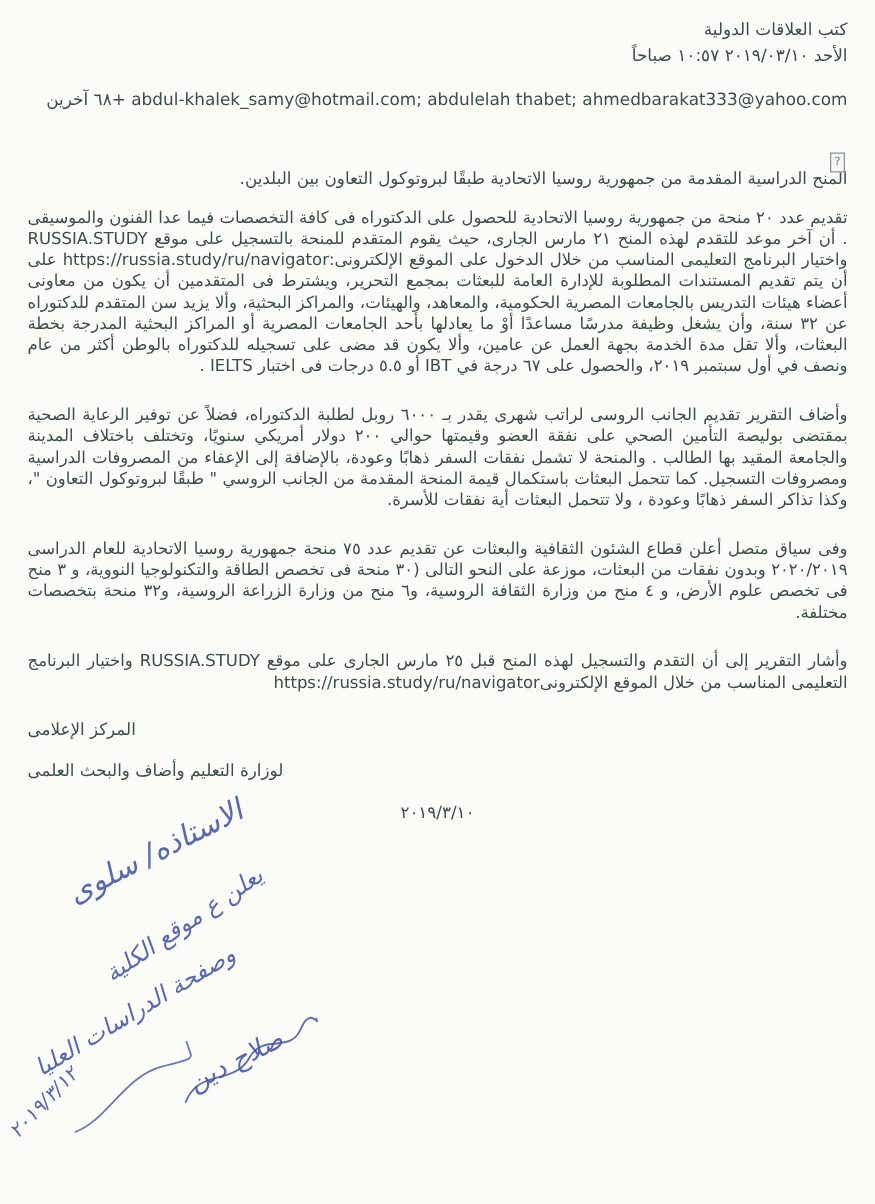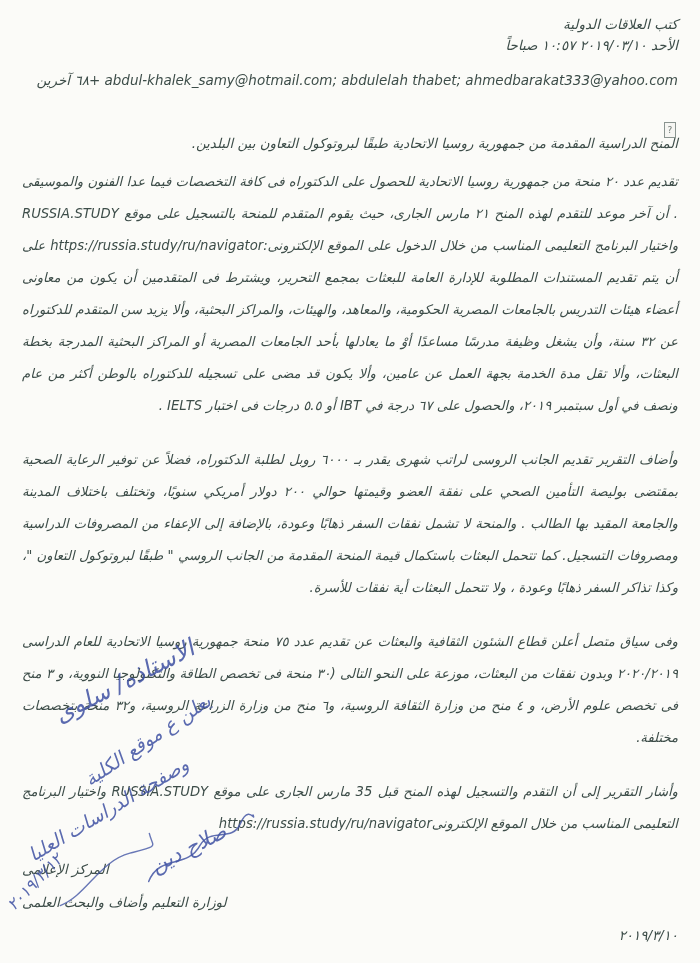--- a/index.html
+++ b/index.html
@@ -8,21 +8,21 @@
     background: #fbfbf8;
     overflow: hidden;
     position: relative;
     font-family: "DejaVu Sans", sans-serif;
   }
   .page {
     position: absolute; inset: 0;
     direction: rtl;
     color: #3d4d49;
   }
-  .content { padding: 12px 22px 0 22px; font-style: italic; }
+  .content { padding: 12px 22px 0 22px; }
 
   .hdr { text-align: right; font-size: 13.5px; line-height: 19px; }
   .hdr1 { margin-top: 3px; }
   .hdr2 { margin-top: 2px; }
   .hdr3 { margin-top: 16px; text-align: right; }
 
   .imgbox {
     position: absolute; top: 122px; right: 24px;
     width: 10px; height: 14px;
     border: 1px solid #8a9490;
@@ -32,25 +32,25 @@
   }
 
   .subject {
     margin: 43px 0 11px;
     font-size: 13.4px; line-height: 22px;
   }
   .para {
     margin: 0 0 22px;
     text-align: justify;
     font-size: 13.2px;
-    line-height: 32px;
+    line-height: 17px;
   }
   .footer-line { text-align: left; font-size: 13.4px; margin: 0 0 18px; }
   .footer-first { margin-top: 2px; }
-  .footer-date { text-align: right; font-size: 13.4px; margin: 0; }
+  .footer-date { text-align: center; font-size: 13.4px; margin: 16px; }
 
   
   .handwriting { position: absolute; left: 0; top: 640px; width: 340px; height: 320px; pointer-events: none; }
   .hw {
     position: absolute;
     direction: rtl;
     color: #4456a5;
     font-style: italic;
     white-space: nowrap;
     transform-origin: left center;
@@ -74,21 +74,21 @@
 
     <div class="hdr hdr1">كتب العلاقات الدولية</div>
     <div class="hdr hdr2">الأحد ٢٠١٩/٠٣/١٠ ١٠:٥٧ صباحاً</div>
     <div class="hdr hdr3">abdul-khalek_samy@hotmail.com; abdulelah thabet; ahmedbarakat333@yahoo.com +٦٨ آخرين</div>
 
     <div class="subject">المنح الدراسية المقدمة من جمهورية روسيا الاتحادية طبقًا لبروتوكول التعاون بين البلدين.</div>
 
     <p class="para">تقديم عدد ٢٠ منحة من جمهورية روسيا الاتحادية للحصول على الدكتوراه فى كافة التخصصات فيما عدا الفنون والموسيقى . أن آخر موعد للتقدم لهذه المنح ٢١ مارس الجارى، حيث يقوم المتقدم للمنحة بالتسجيل على موقع RUSSIA.STUDY واختيار البرنامج التعليمى المناسب من خلال الدخول على الموقع الإلكترونى:https://russia.study/ru/navigator على أن يتم تقديم المستندات المطلوبة للإدارة العامة للبعثات بمجمع التحرير، ويشترط فى المتقدمين أن يكون من معاونى أعضاء هيئات التدريس بالجامعات المصرية الحكومية، والمعاهد، والهيئات، والمراكز البحثية، وألا يزيد سن المتقدم للدكتوراه عن ٣٢ سنة، وأن يشغل وظيفة مدرسًا مساعدًا أوْ ما يعادلها بأحد الجامعات المصرية أو المراكز البحثية المدرجة بخطة البعثات، وألا تقل مدة الخدمة بجهة العمل عن عامين، وألا يكون قد مضى على تسجيله للدكتوراه بالوطن أكثر من عام ونصف في أول سبتمبر ٢٠١٩، والحصول على ٦٧ درجة في IBT أو ٥.٥ درجات فى اختبار IELTS .</p>
     <p class="para">وأضاف التقرير تقديم الجانب الروسى لراتب شهرى يقدر بـ ٦٠٠٠ روبل لطلبة الدكتوراه، فضلاً عن توفير الرعاية الصحية بمقتضى بوليصة التأمين الصحي على نفقة العضو وقيمتها حوالي ٢٠٠ دولار أمريكي سنويًا، وتختلف باختلاف المدينة والجامعة المقيد بها الطالب . والمنحة لا تشمل نفقات السفر ذهابًا وعودة، بالإضافة إلى الإعفاء من المصروفات الدراسية ومصروفات التسجيل. كما تتحمل البعثات باستكمال قيمة المنحة المقدمة من الجانب الروسي " طبقًا لبروتوكول التعاون "، وكذا تذاكر السفر ذهابًا وعودة ، ولا تتحمل البعثات أية نفقات للأسرة.</p>
     <p class="para">وفى سياق متصل أعلن قطاع الشئون الثقافية والبعثات عن تقديم عدد ٧٥ منحة جمهورية روسيا الاتحادية للعام الدراسى ٢٠٢٠/٢٠١٩ وبدون نفقات من البعثات، موزعة على النحو التالى (٣٠ منحة فى تخصص الطاقة والتكنولوجيا النووية، و ٣ منح فى تخصص علوم الأرض، و ٤ منح من وزارة الثقافة الروسية، و٦ منح من وزارة الزراعة الروسية، و٣٢ منحة بتخصصات مختلفة.</p>
-    <p class="para">وأشار التقرير إلى أن التقدم والتسجيل لهذه المنح قبل 35 مارس الجارى على موقع RUSSIA.STUDY واختيار البرنامج التعليمى المناسب من خلال الموقع الإلكترونىhttps://russia.study/ru/navigator</p>
+    <p class="para">وأشار التقرير إلى أن التقدم والتسجيل لهذه المنح قبل ٢٥ مارس الجارى على موقع RUSSIA.STUDY واختيار البرنامج التعليمى المناسب من خلال الموقع الإلكترونىhttps://russia.study/ru/navigator</p>
 
     <div class="footer-line footer-first">المركز الإعلامى</div>
     <div class="footer-line">لوزارة التعليم وأضاف والبحث العلمى</div>
     <div class="footer-date">٢٠١٩/٣/١٠</div>
   </div>
 
   <div class="imgbox">
     <span>?</span>
   </div>
 

